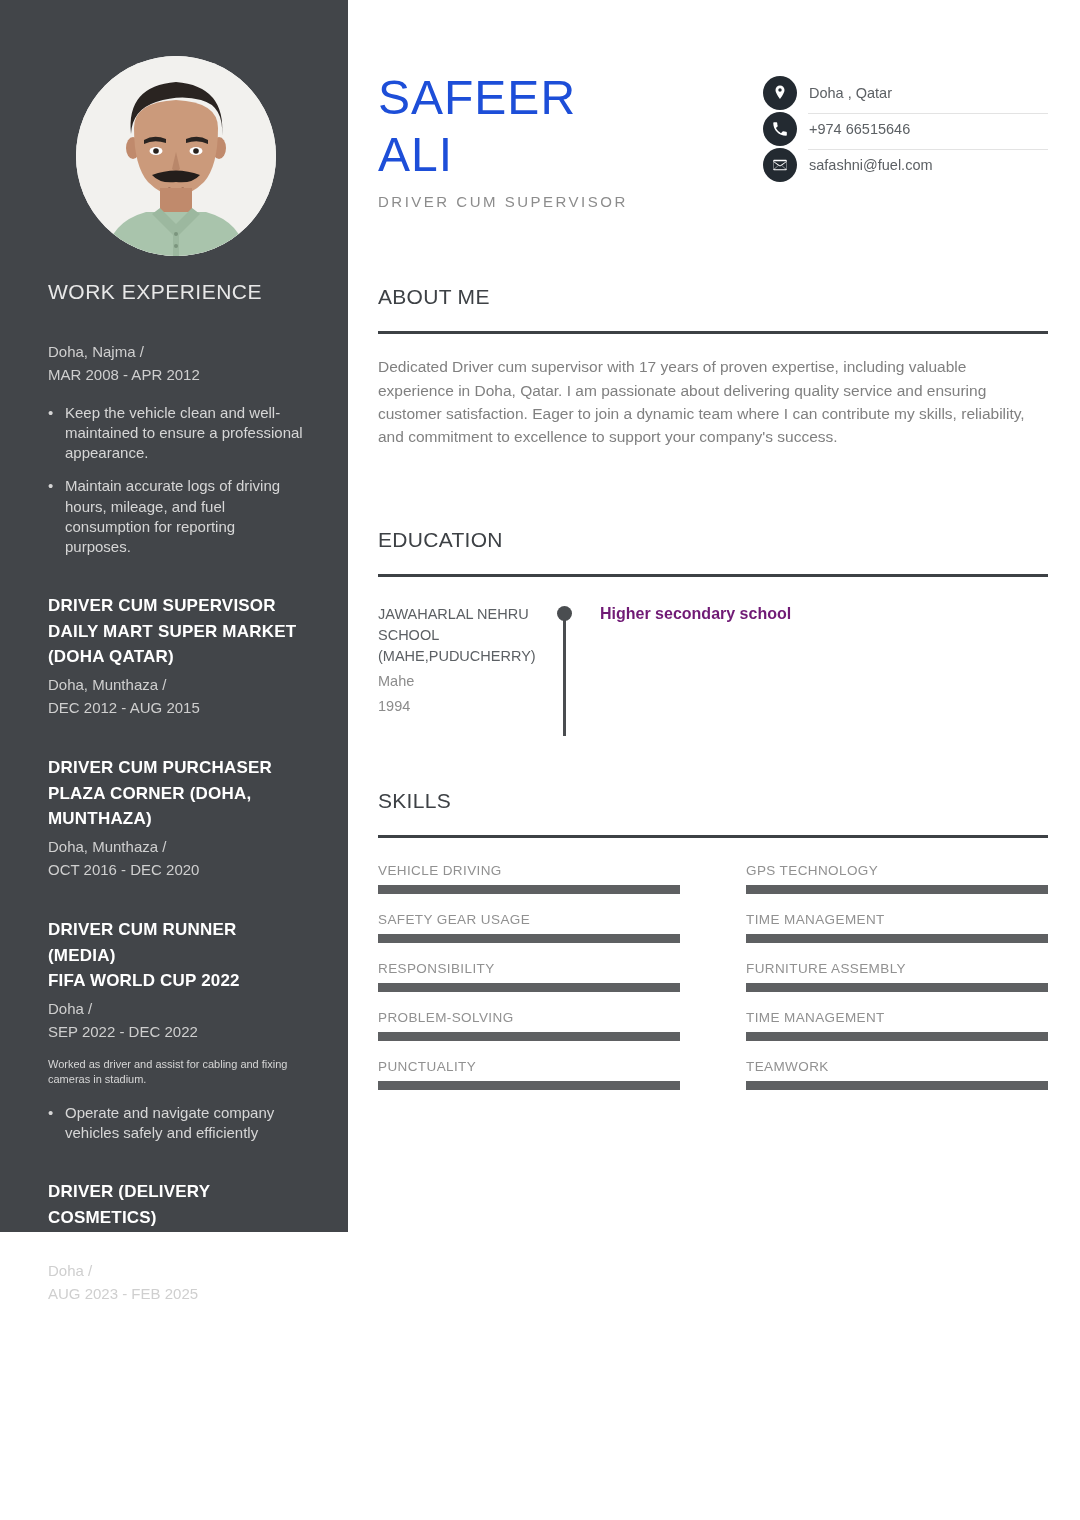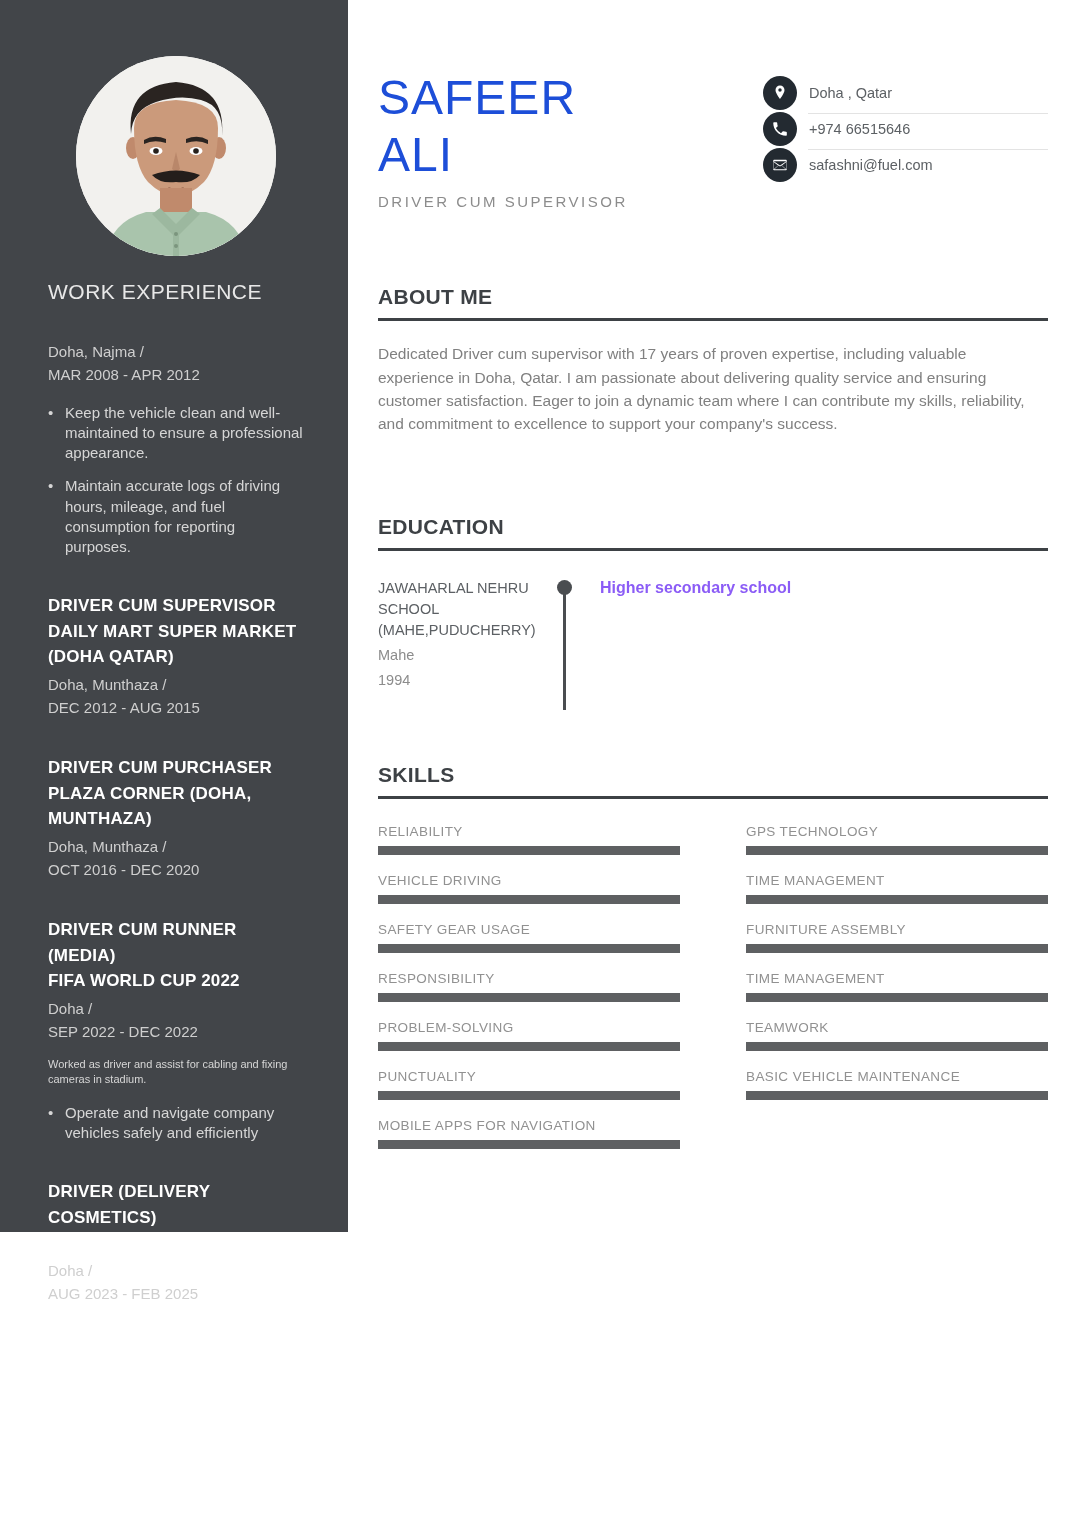--- a/index.html
+++ b/index.html
@@ -125,23 +125,23 @@
   .contact-text {
     margin-left: 12px;
     font-size: 14.5px;
     color: #5c6064;
   }
 
   .section { margin-top: 0; }
   .section-heading {
     font-size: 21px;
     color: #3d4145;
-    font-weight: 700;
+    font-weight: 400;
     letter-spacing: 0.3px;
-    padding-bottom: 9px;
+    padding-bottom: 22px;
     border-bottom: 3px solid #3d4145;
   }
   #about { margin-top: 75px; }
   .about-text {
     margin-top: 21px;
     font-size: 15.5px;
     color: #808080;
     line-height: 1.5;
     max-width: 648px;
   }
@@ -178,21 +178,21 @@
   }
   .edu-timeline .tl-line {
     position: absolute;
     left: 17px; top: 10px;
     width: 3px; height: 122px;
     background: #4a4d50;
   }
   .edu-degree {
     font-size: 16px;
     font-weight: bold;
-    color: #8b5cf6;
+    color: #701a75;
     padding-left: 4px;
     line-height: 1.2;
   }
 
   #skills { margin-top: 72px; }
   .skills-grid {
     margin-top: 25px;
     display: flex;
     gap: 66px;
   }
@@ -351,71 +351,59 @@
         </div>
         <div class="edu-degree">Higher secondary school</div>
       </div>
     </section>
 
     <section class="section" id="skills">
       <h2 class="section-heading">SKILLS</h2>
       <div class="skills-grid">
         <div class="skills-col" id="skills-left">
             <div class="skill">
-              <div class="skill-label">RELIABILITY</div>
-              <div class="skill-bar"></div>
-            </div>
-            <div class="skill">
               <div class="skill-label">VEHICLE DRIVING</div>
               <div class="skill-bar"></div>
             </div>
             <div class="skill">
               <div class="skill-label">SAFETY GEAR USAGE</div>
               <div class="skill-bar"></div>
             </div>
             <div class="skill">
               <div class="skill-label">RESPONSIBILITY</div>
               <div class="skill-bar"></div>
             </div>
             <div class="skill">
               <div class="skill-label">PROBLEM-SOLVING</div>
               <div class="skill-bar"></div>
             </div>
             <div class="skill">
               <div class="skill-label">PUNCTUALITY</div>
               <div class="skill-bar"></div>
             </div>
-            <div class="skill">
-              <div class="skill-label">MOBILE APPS FOR NAVIGATION</div>
-              <div class="skill-bar"></div>
-            </div>
           </div>
         <div class="skills-col" id="skills-right">
             <div class="skill">
               <div class="skill-label">GPS TECHNOLOGY</div>
               <div class="skill-bar"></div>
             </div>
             <div class="skill">
               <div class="skill-label">TIME MANAGEMENT</div>
               <div class="skill-bar"></div>
             </div>
             <div class="skill">
               <div class="skill-label">FURNITURE ASSEMBLY</div>
               <div class="skill-bar"></div>
             </div>
             <div class="skill">
               <div class="skill-label">TIME MANAGEMENT</div>
               <div class="skill-bar"></div>
             </div>
             <div class="skill">
               <div class="skill-label">TEAMWORK</div>
-              <div class="skill-bar"></div>
-            </div>
-            <div class="skill">
-              <div class="skill-label">BASIC VEHICLE MAINTENANCE</div>
               <div class="skill-bar"></div>
             </div>
           </div>
       </div>
     </section>
 
   </main>
 </div>
 
 </body></html>

